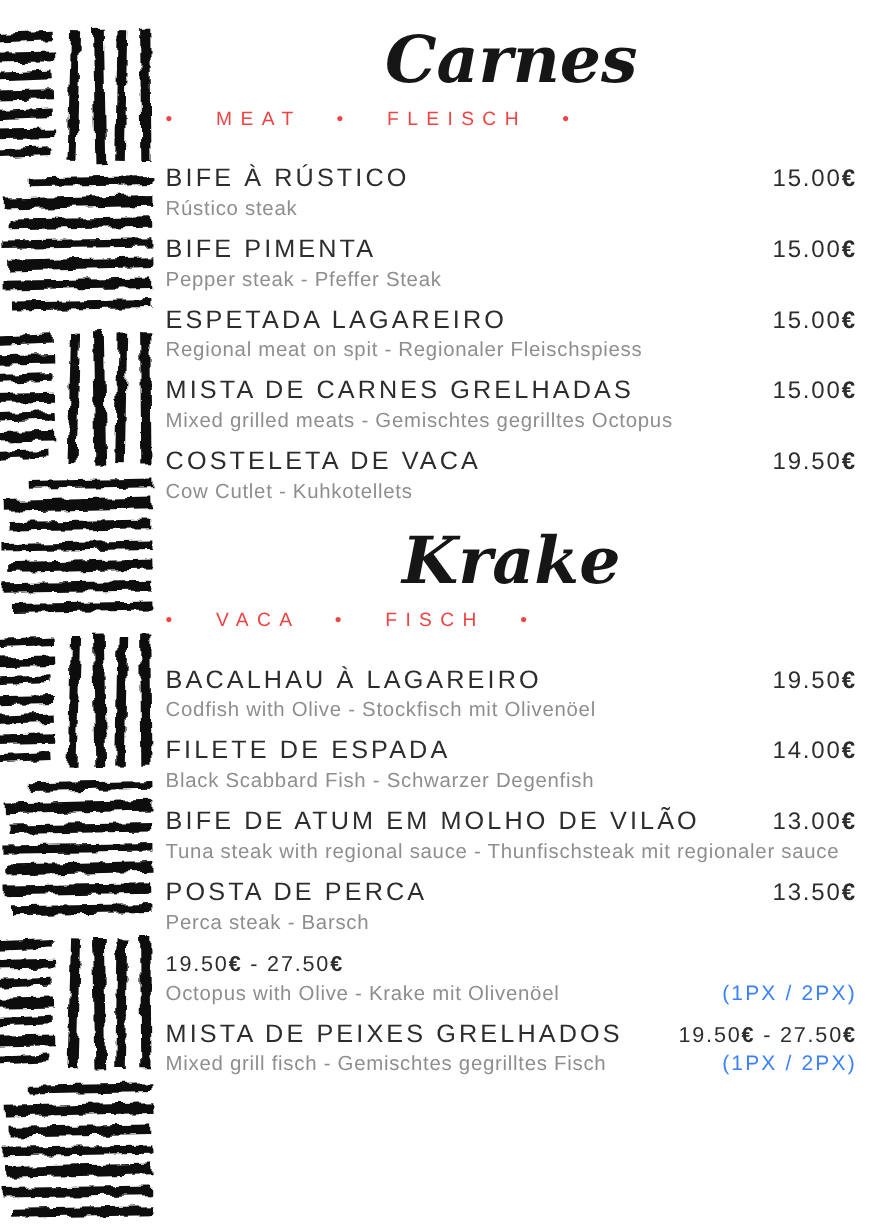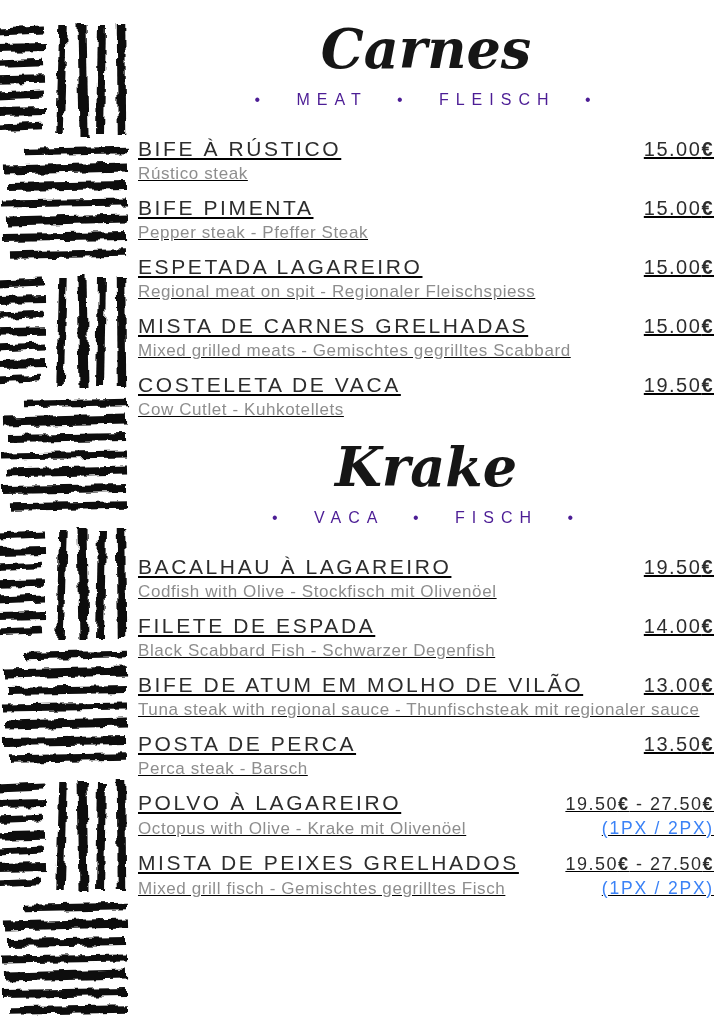--- a/index.html
+++ b/index.html
@@ -36,31 +36,30 @@
     font-family: "DejaVu Serif", serif;
     font-style: italic;
     font-weight: 700;
     font-size: 54px;
     line-height: 70px;
     color: #161616;
     text-align: center;
     letter-spacing: 0px;
   }
   .section-sub {
-    text-align: center;
-    color: #4c1d95;
+    color: #ef4444;
     font-size: 16px;
     line-height: 20px;
     letter-spacing: 7px;
     word-spacing: 18px;
     margin-top: 6px;
     margin-bottom: 26px;
     white-space: nowrap;
   }
-  .item { margin-bottom: 11px; text-decoration: underline; }
+  .item { margin-bottom: 11px; }
   .item-top {
     display: flex;
     justify-content: space-between;
     align-items: baseline;
   }
   .item-name {
     font-size: 21px;
     line-height: 26px;
     letter-spacing: 2.6px;
     color: #2d2d2d;
@@ -177,21 +176,21 @@
           <div class="item-desc">Regional meat on spit - Regionaler Fleischspiess</div>
         </div>
       </div>
 
       <div class="item">
         <div class="item-top">
           <div class="item-name">MISTA DE CARNES GRELHADAS</div>
           <div class="item-price">15.00<b>€</b></div>
         </div>
         <div class="item-bottom">
-          <div class="item-desc">Mixed grilled meats - Gemischtes gegrilltes Scabbard</div>
+          <div class="item-desc">Mixed grilled meats - Gemischtes gegrilltes Octopus</div>
         </div>
       </div>
 
       <div class="item">
         <div class="item-top">
           <div class="item-name">COSTELETA DE VACA</div>
           <div class="item-price">19.50<b>€</b></div>
         </div>
         <div class="item-bottom">
           <div class="item-desc">Cow Cutlet - Kuhkotellets</div>
@@ -238,21 +237,20 @@
           <div class="item-name">POSTA DE PERCA</div>
           <div class="item-price">13.50<b>€</b></div>
         </div>
         <div class="item-bottom">
           <div class="item-desc">Perca steak - Barsch</div>
         </div>
       </div>
 
       <div class="item small-price">
         <div class="item-top">
-          <div class="item-name">POLVO À LAGAREIRO</div>
           <div class="item-price">19.50<b>€</b> - 27.50<b>€</b></div>
         </div>
         <div class="item-bottom">
           <div class="item-desc">Octopus with Olive - Krake mit Olivenöel</div>
           <div class="price-note">(1PX / 2PX)</div>
         </div>
       </div>
 
       <div class="item small-price">
         <div class="item-top">

